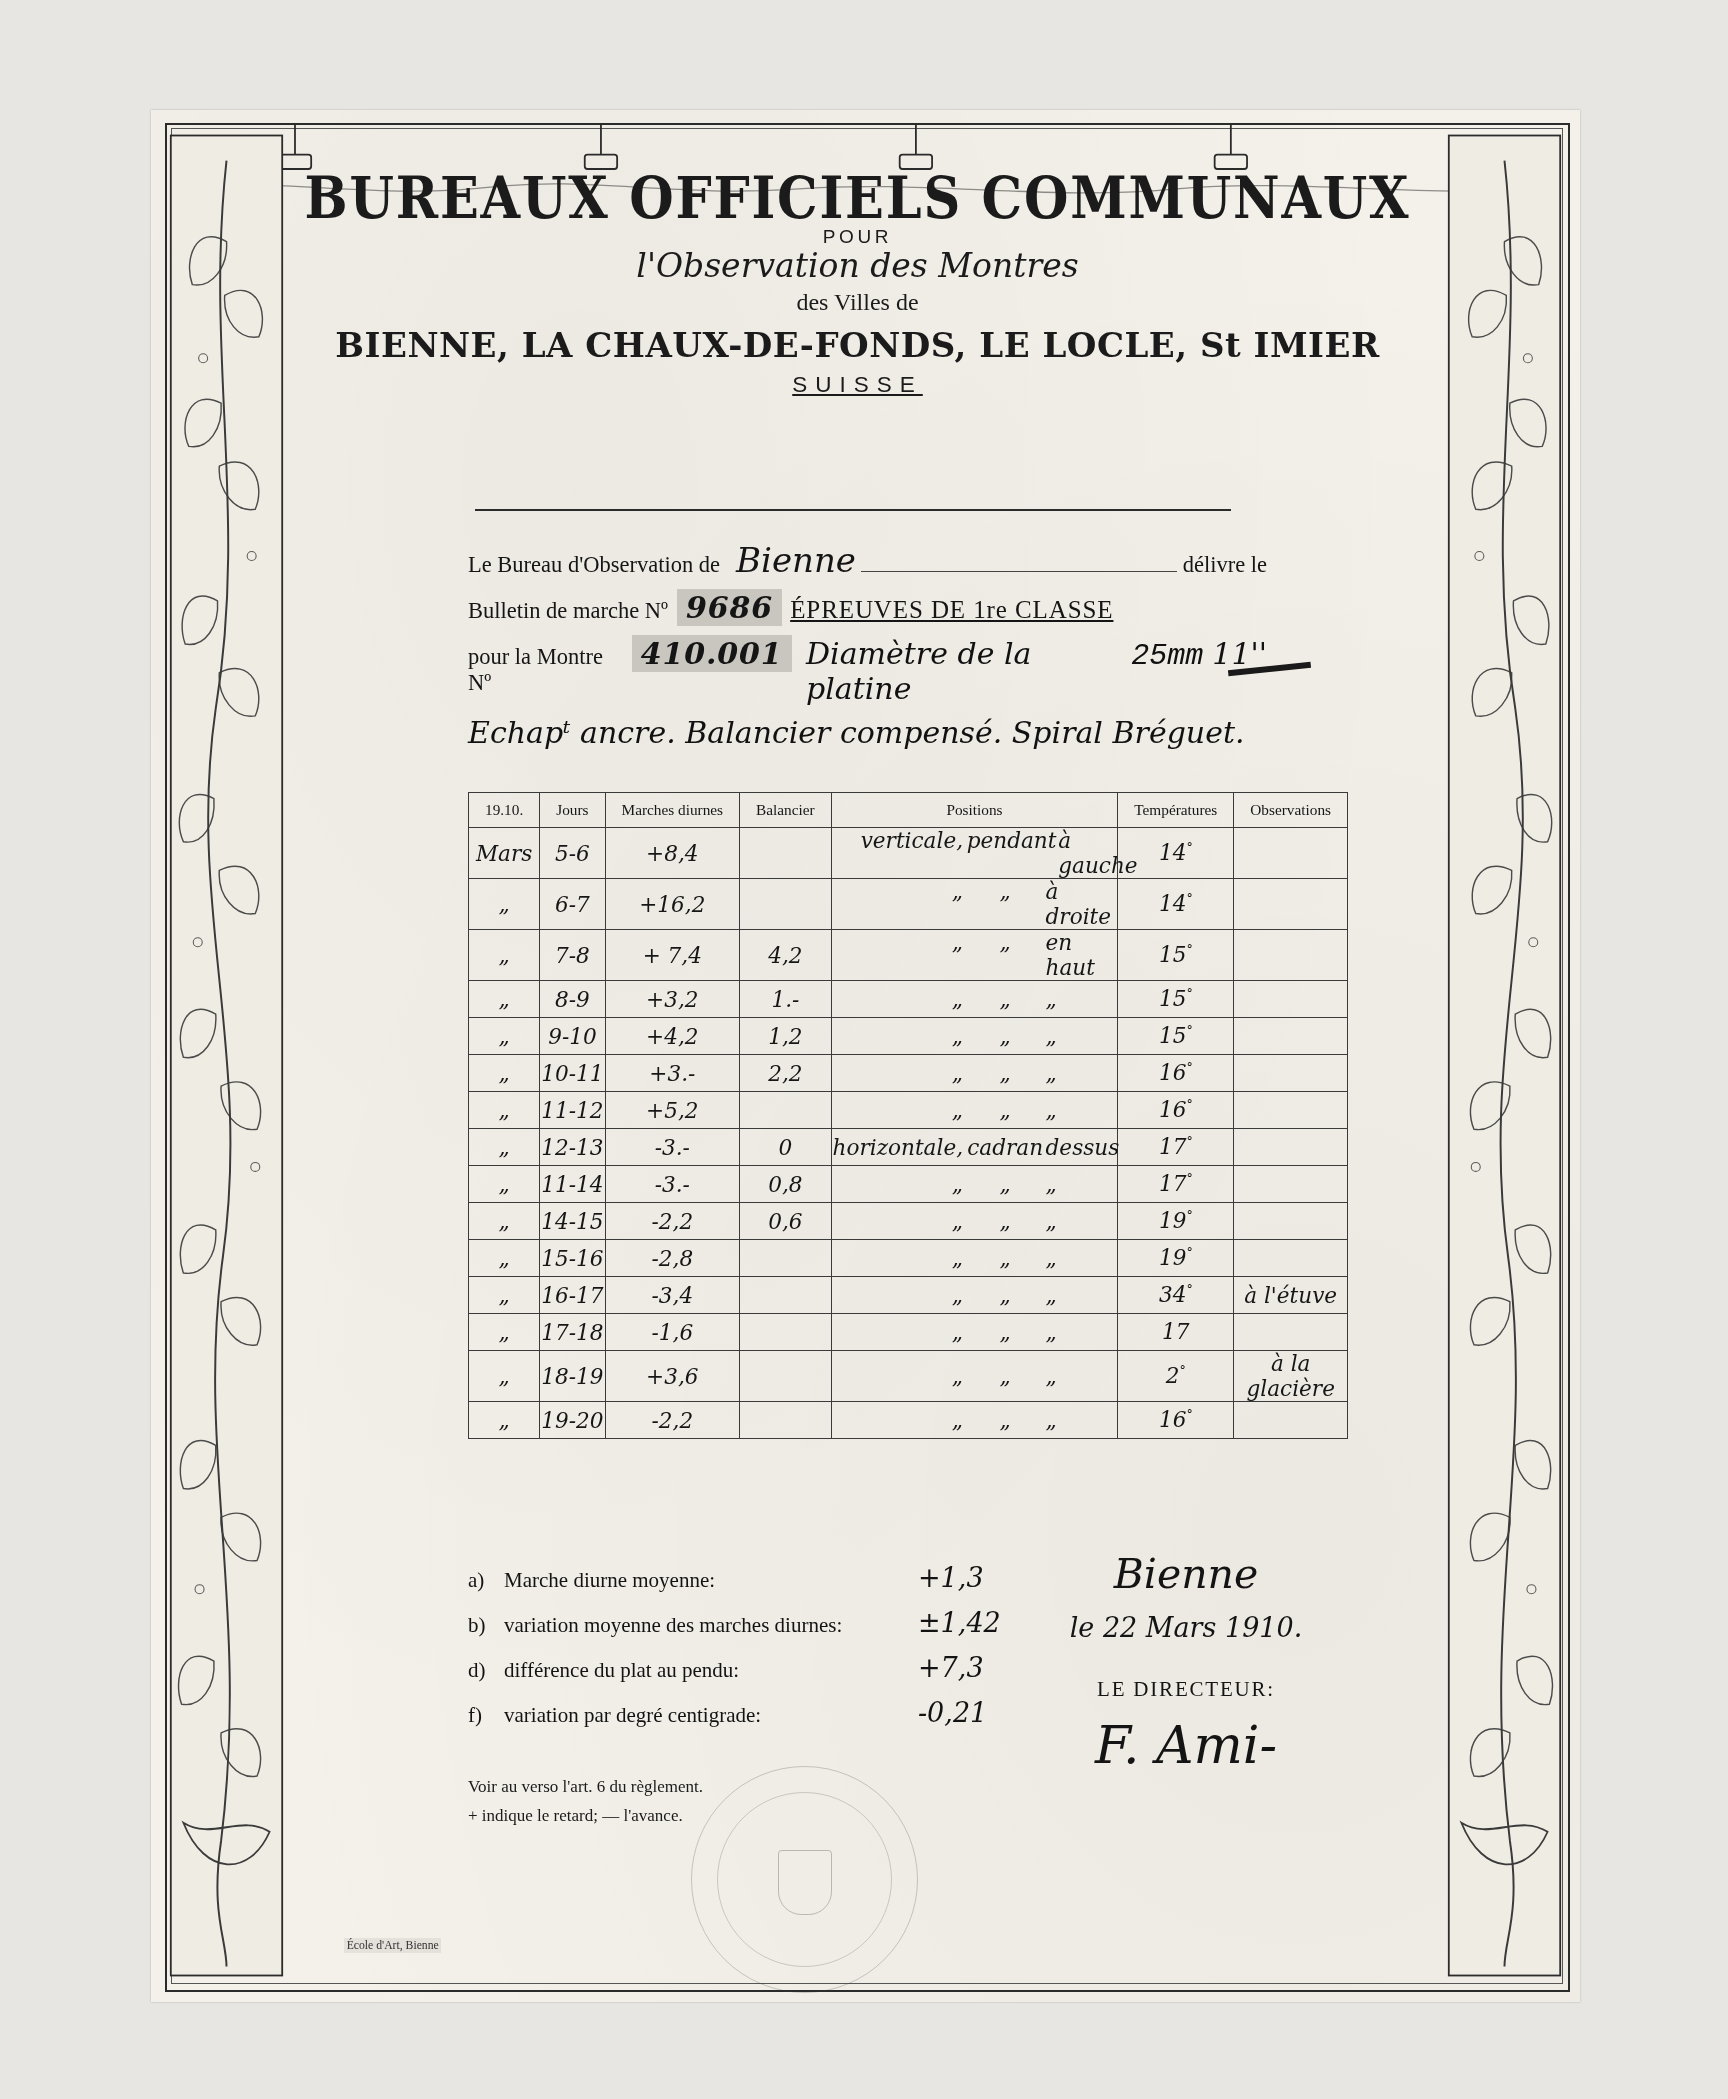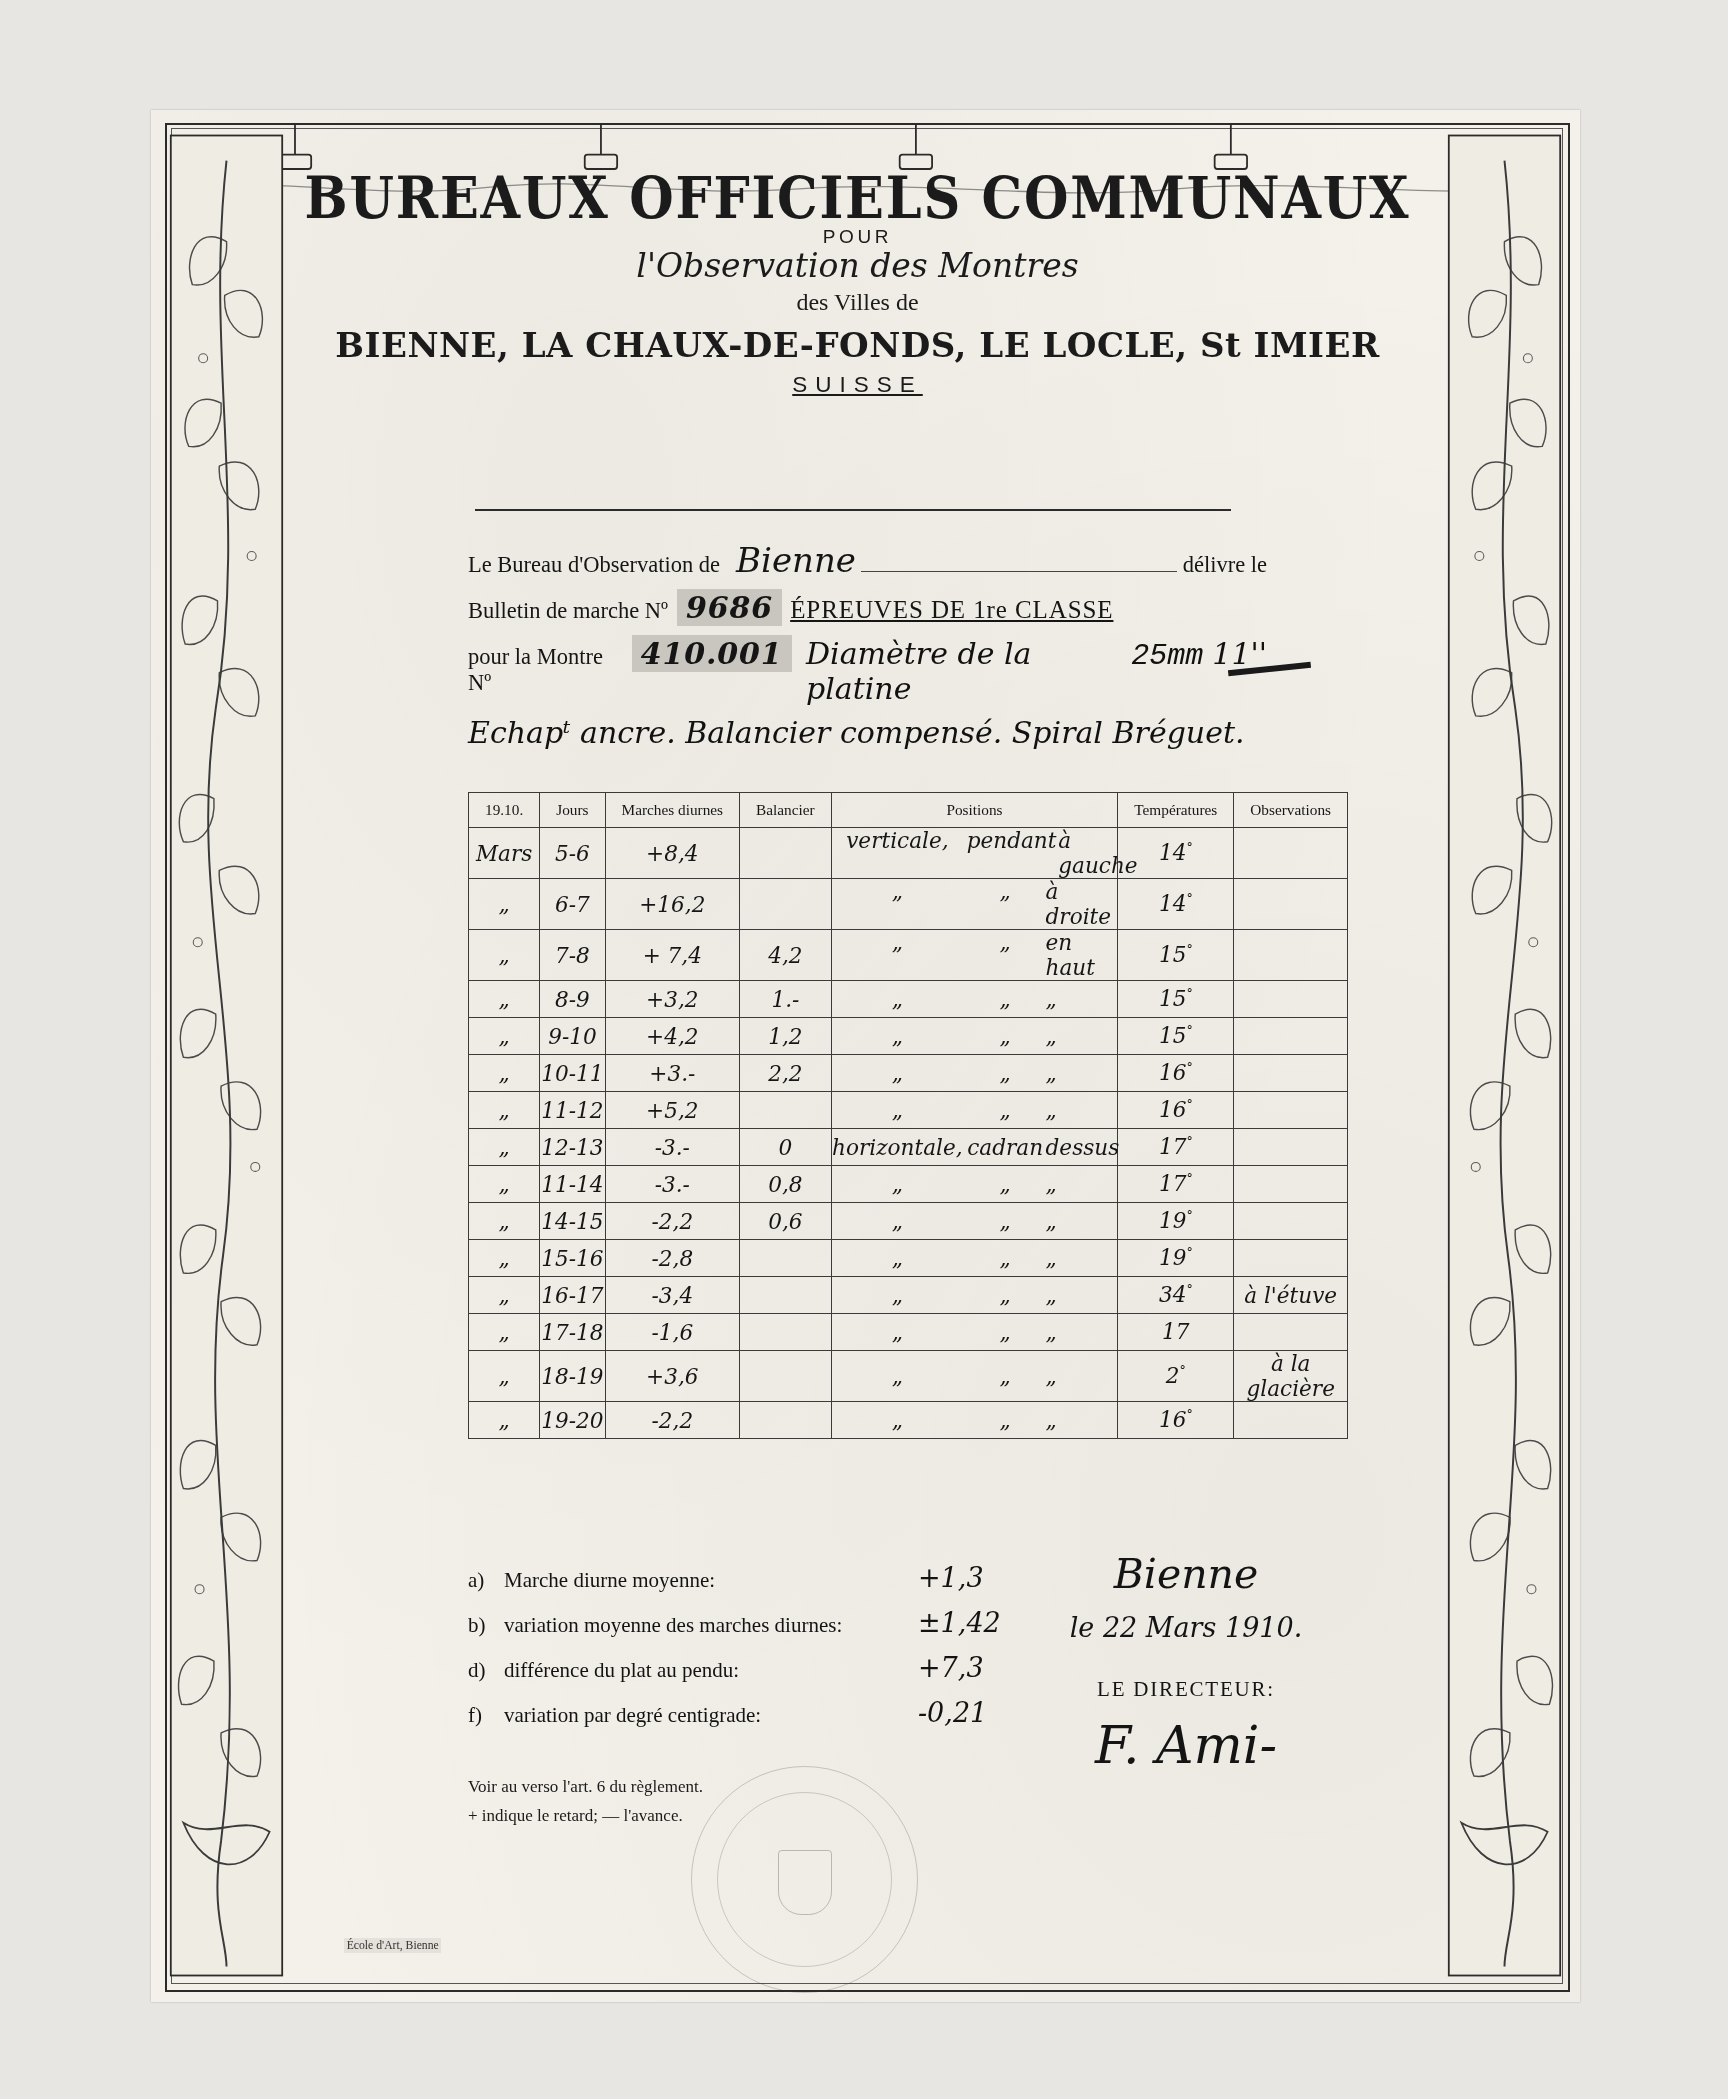--- a/index.html
+++ b/index.html
@@ -222,21 +222,21 @@
   .col-obs { width: 108px; }
   td.pos, td.obs {
     font-family: "Liberation Serif", serif;
     font-style: normal;
     font-size: 15.3px;
   }
   td.pos .pgrid {
     display: flex;
     width: 100%;
   }
-  td.pos .p1 { flex: 0 0 46%; text-align: center; padding-right: 3.6px;}
+  td.pos .p1 { flex: 0 0 46%; text-align: right; padding-right: 3.6px;}
   td.pos .p2 { flex: 0 0 27%; text-align: center; }
   td.pos .p3 { flex: 0 0 27%; text-align: left; padding-left: 1.8px; }
   td.temp { font-size: 21.6px; }
   td.temp sup { font-size: 12.6px; }
   td.year-cell { font-size: 23.4px; }
   td.ditto { font-family: "Liberation Serif", serif; font-size: 18px; }
 
   
   .summary {
     position: absolute;

